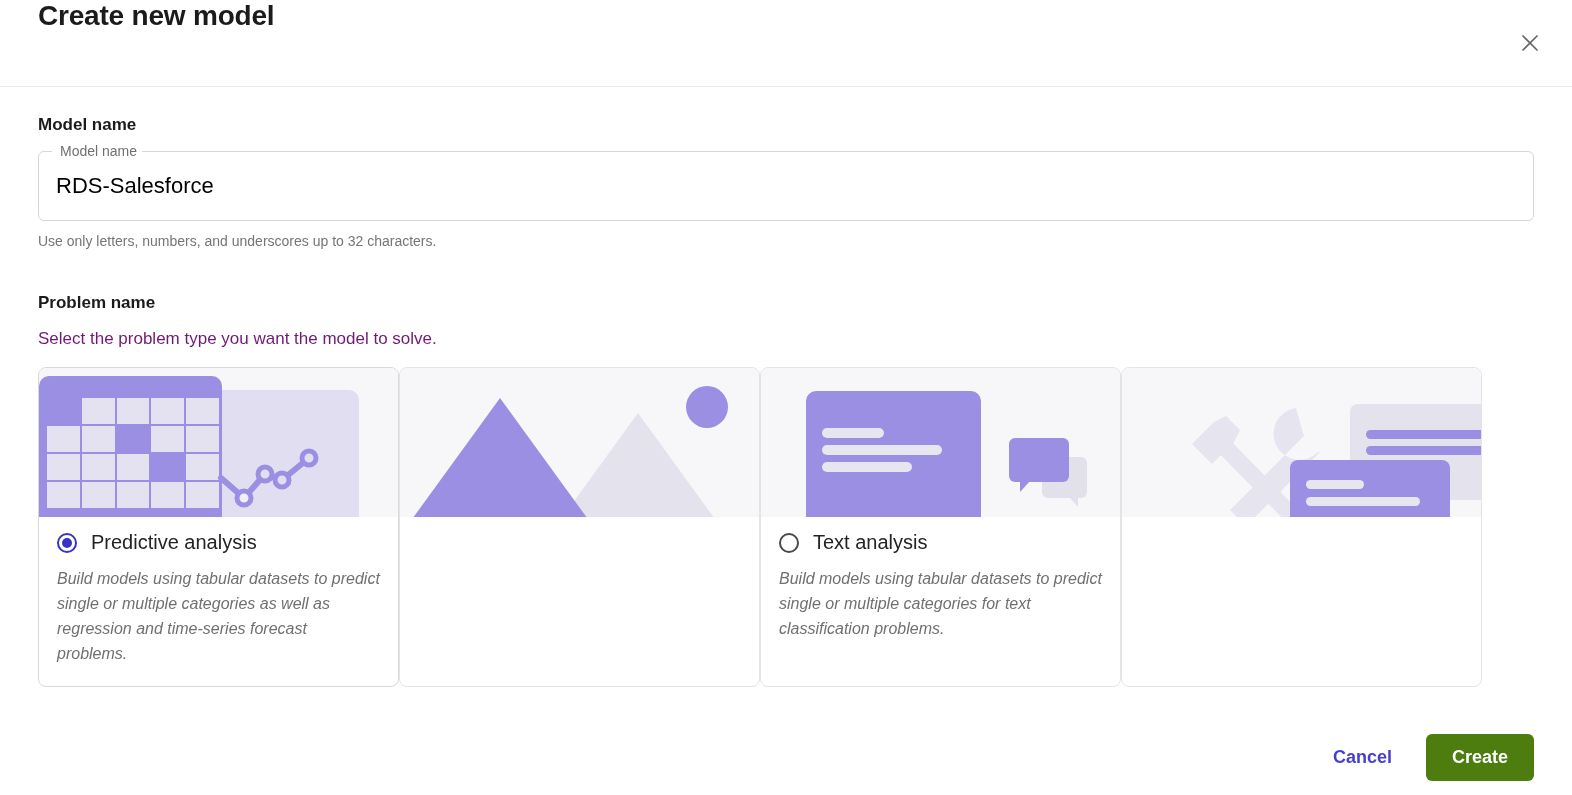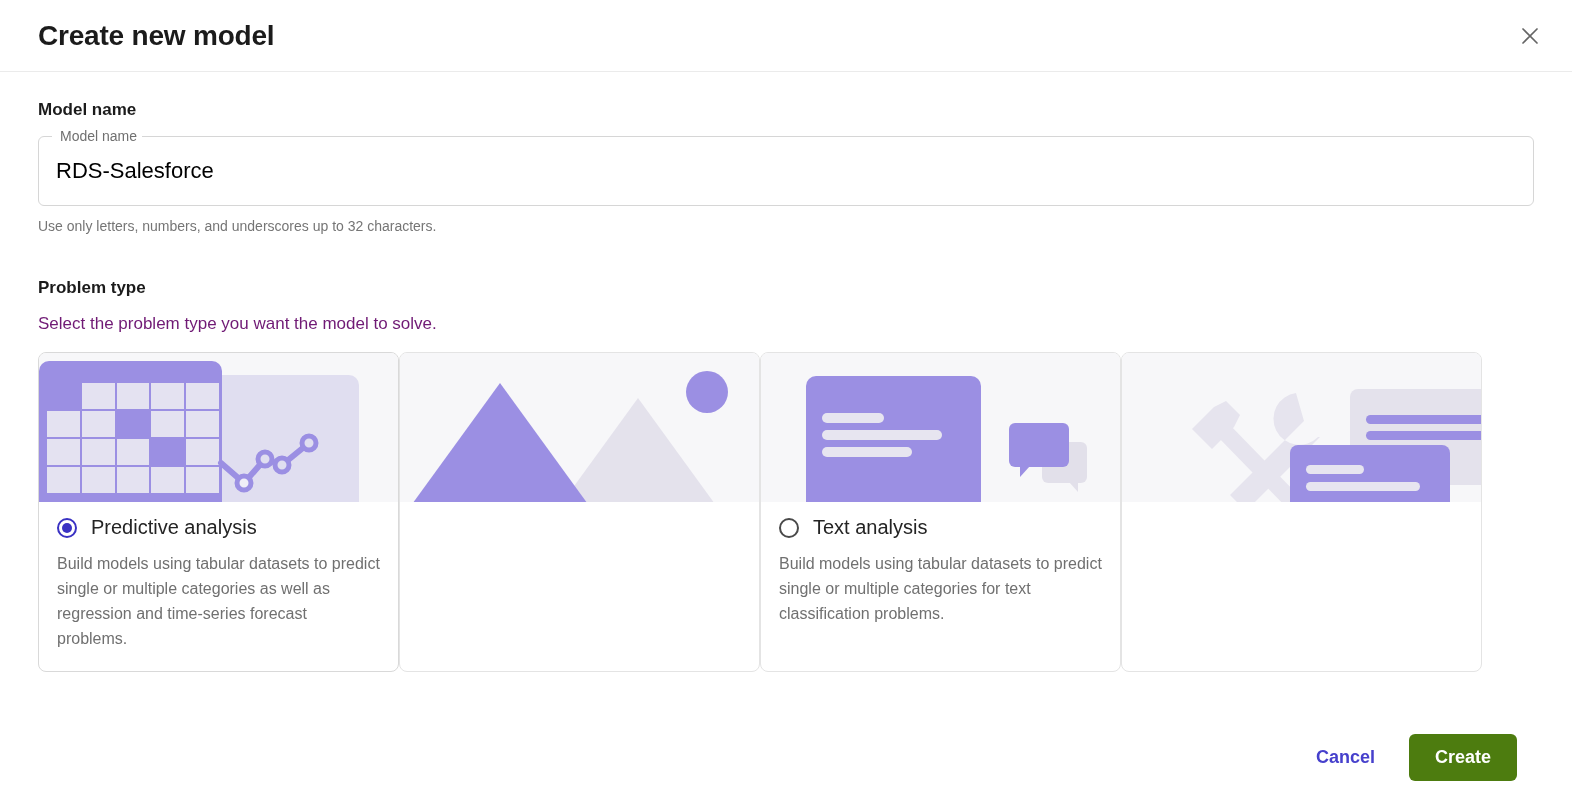--- a/index.html
+++ b/index.html
@@ -9,24 +9,23 @@
     height: 795px;
     background: #ffffff;
     font-family: "Liberation Sans", sans-serif;
     color: #242424;
     overflow: hidden;
   }
 
   
   .dialog-header {
     position: relative;
-    height: 72px;
+    height: 87px;
     border-bottom: 1px solid #ebebeb;
     display: flex;
-    align-items: center;
     padding: 0 13px 0 38px;
   }
   .dialog-title {
     font-size: 28px;
     font-weight: bold;
     letter-spacing: -0.2px;
     color: #1b1b1b;
   }
   .close-button {
     position: absolute;
@@ -164,33 +163,34 @@
     background: #3a32c3;
   }
   .radio-label {
     font-size: 20px;
     color: #242424;
   }
   .card-desc {
     font-size: 16px;
     line-height: 25px;
     color: #707070;
+    font-style: italic;
   }
 
   
   .dialog-footer {
     position: absolute;
     left: 0; right: 0;
     bottom: 0;
     height: 76px;
     display: flex;
     align-items: center;
     justify-content: flex-end;
     gap: 22px;
-    padding-right: 55px;
+    padding-right: 38px;
   }
   .btn-cancel {
     background: none;
     border: none;
     font-family: "Liberation Sans", sans-serif;
     font-size: 18px;
     font-weight: bold;
     color: #4640cc;
     cursor: pointer;
     padding: 10px 12px;
@@ -363,21 +363,21 @@
 
   <div class="field-wrap">
     <div class="field-outline"></div>
     <div class="field-notch"></div>
     <div class="field-legend">Model name</div>
     <input class="field-input" type="text" value="RDS-Salesforce" style="">
   </div>
   <div class="field-hint">Use only letters, numbers, and underscores up to 32 characters.</div>
 
   <div class="problem-block">
-    <div class="section-label">Problem type</div>
+    <div class="section-label">Problem name</div>
     <div class="problem-sub">Select the problem type you want the model to solve.</div>
 
     <div class="cards">
 
       <div class="card selected">
         <div class="illo">
           <div class="il1-panel"></div>
           <div class="il1-table"></div>
           <div class="il1-grid">
             <div class="il1-cell blank"></div>

